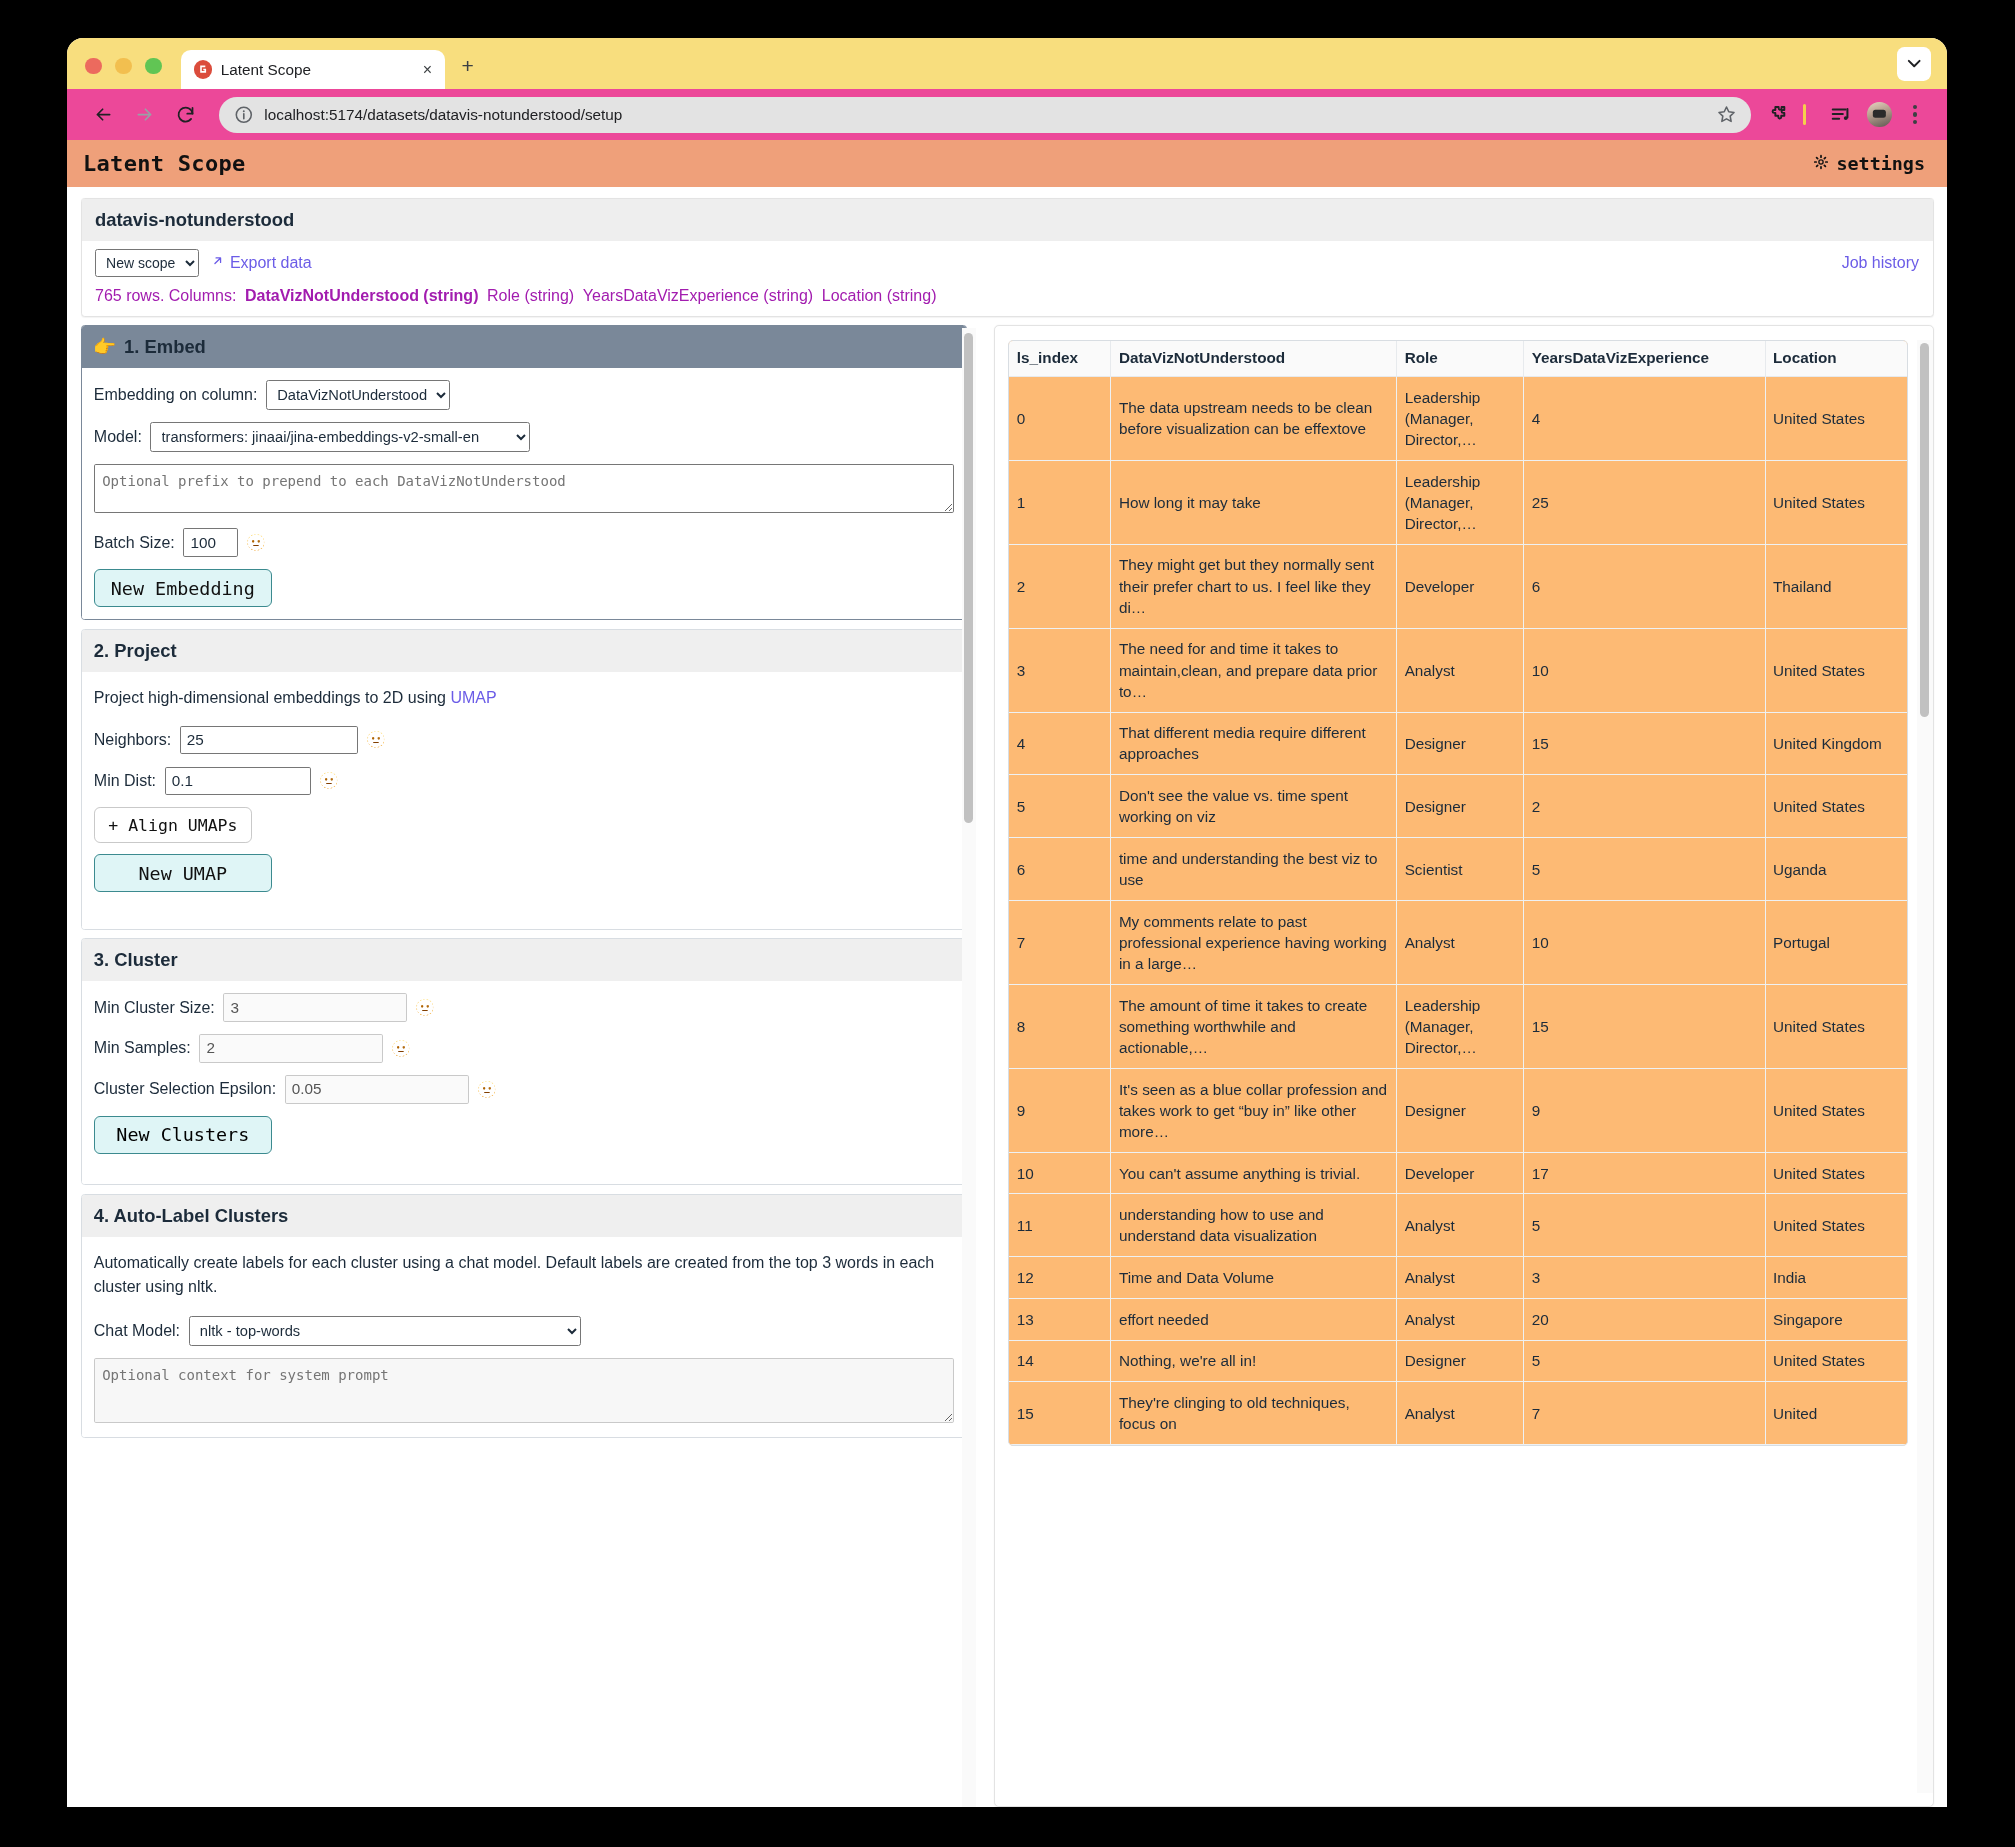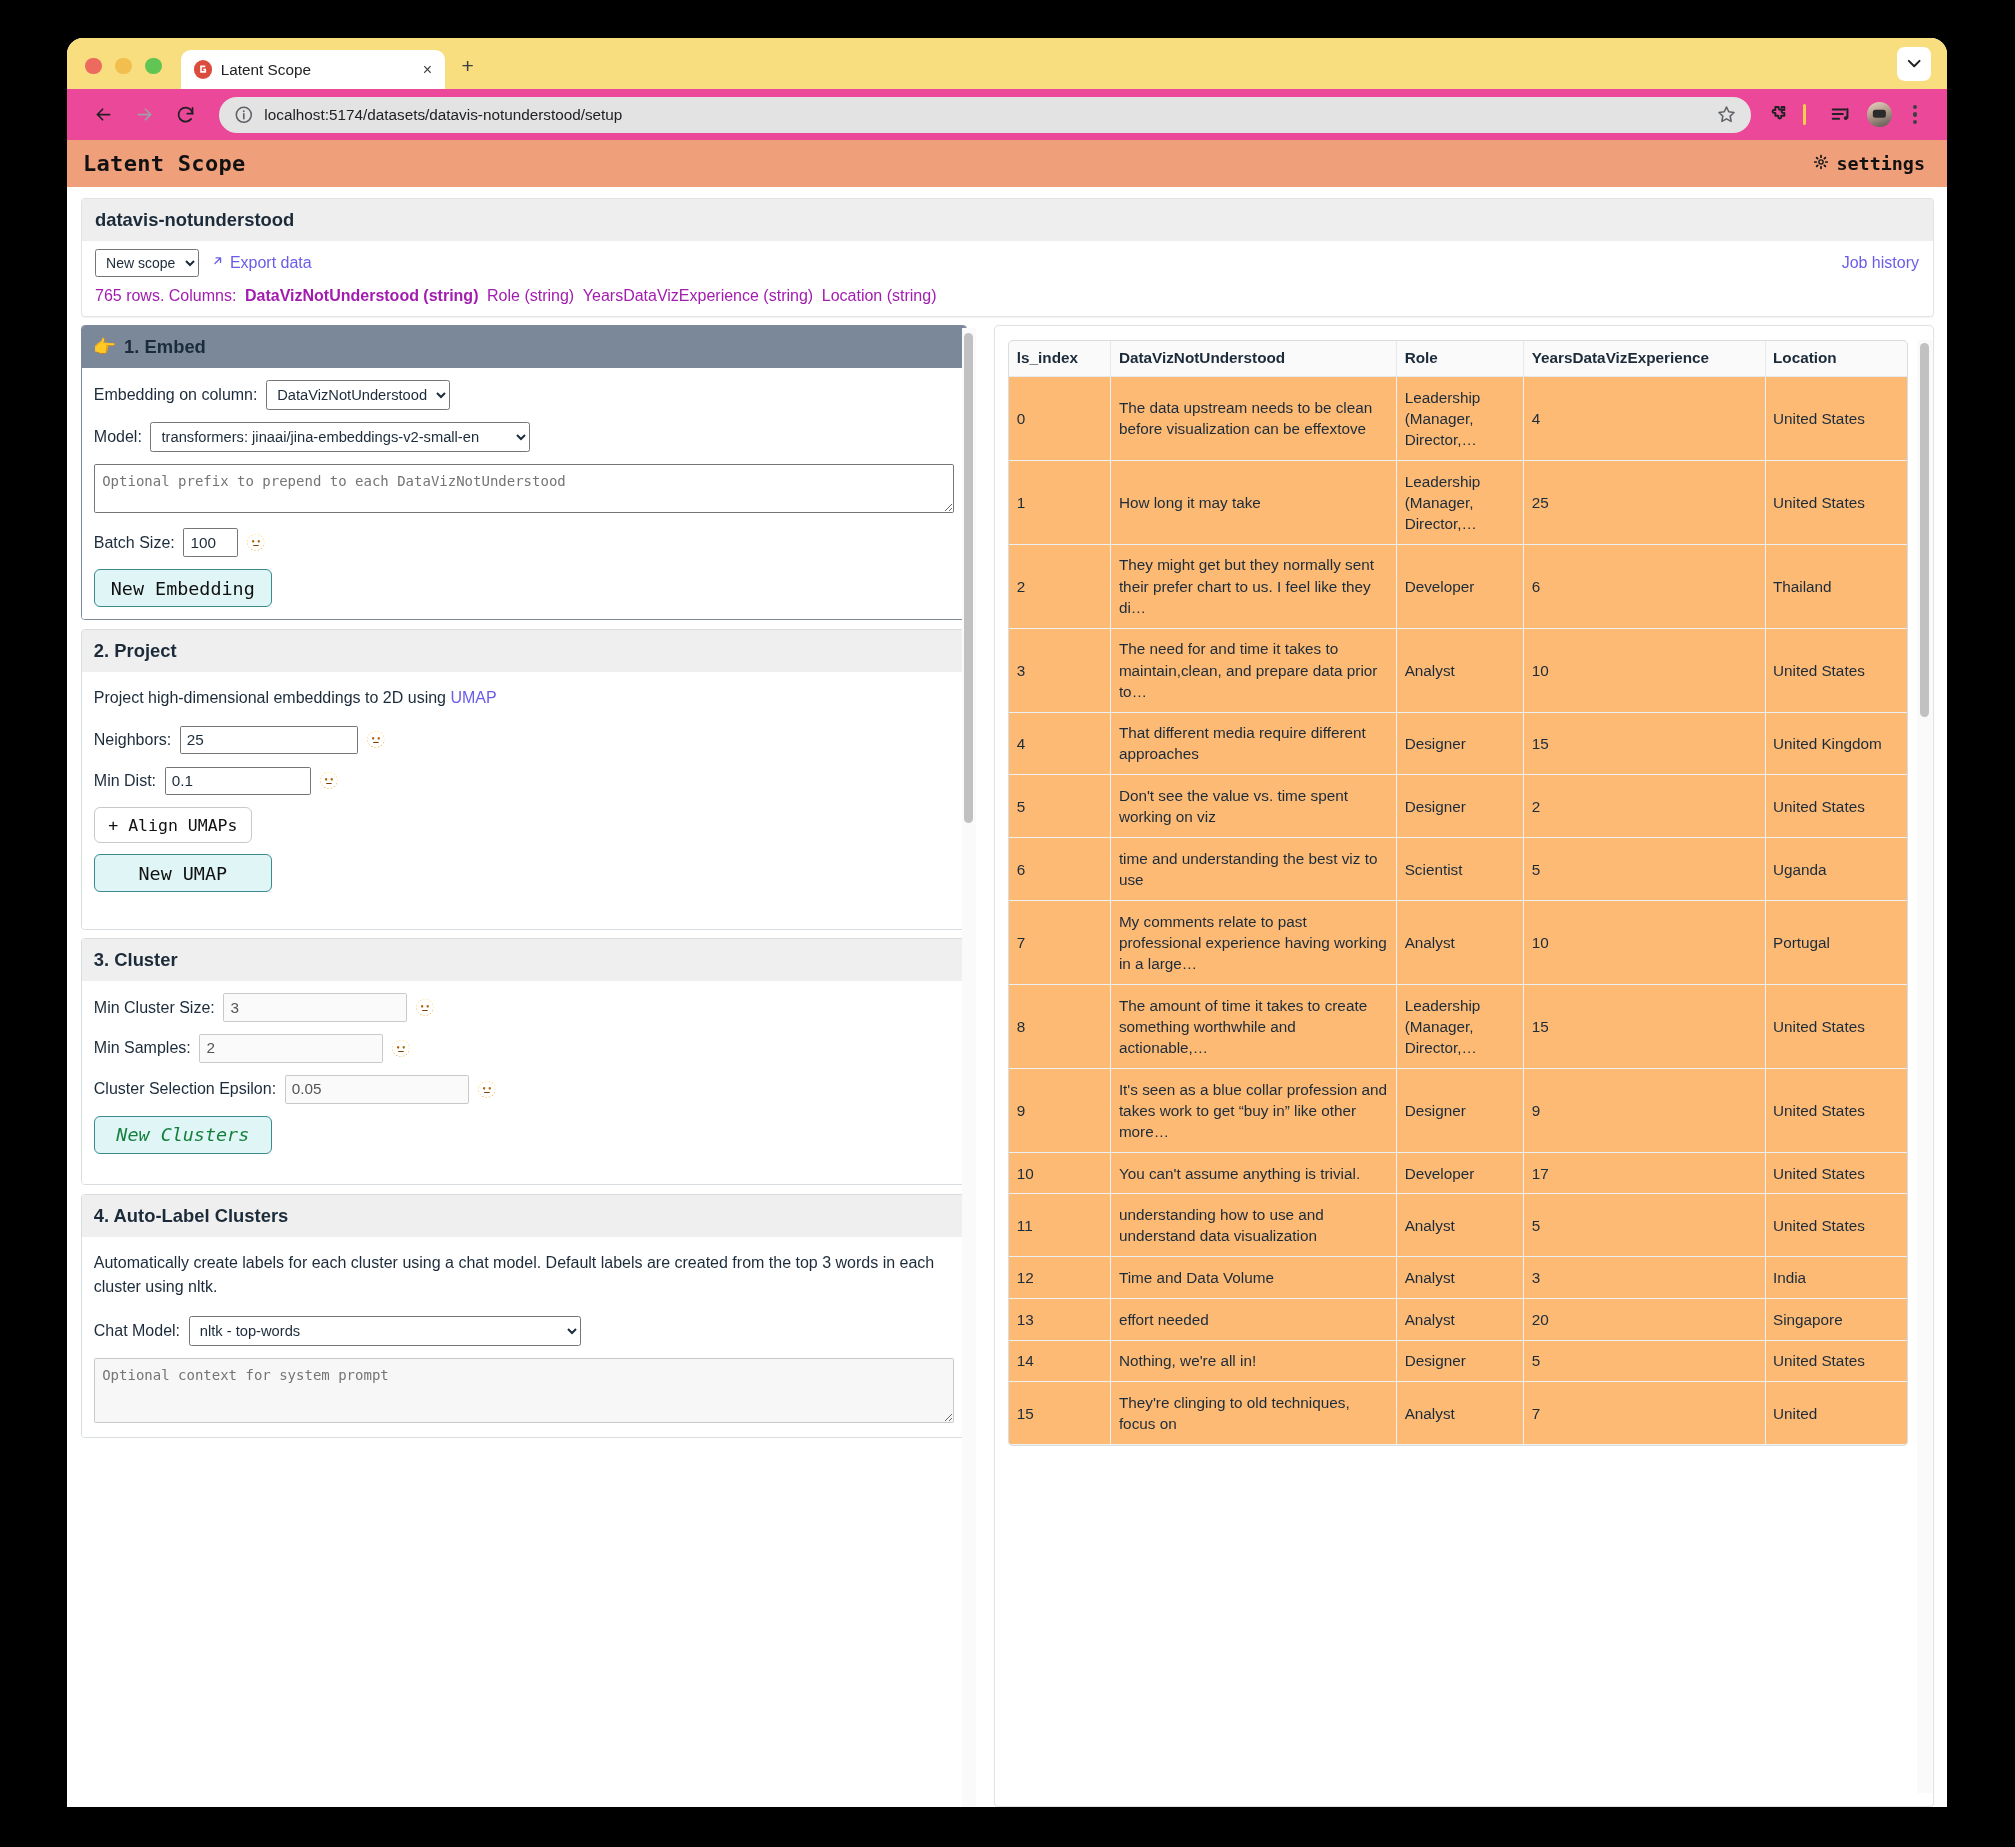--- a/index.html
+++ b/index.html
@@ -267,21 +267,21 @@
     border: 0.6px solid #c9c9c9; border-radius: 1.8px;
     padding: 7.4px 7.4px; resize: vertical;
     background: #f7f7f7;
   }
   .btn-primary {
     font-family: "DejaVu Sans Mono", monospace;
     font-size: 18.4px; color: #111;
     background: #dff5f6; border: 1.2px solid #3b8a8f;
     border-radius: 6px; padding: 7.4px 16px; cursor: pointer;
   }
-  .btn-primary.disabled { color: #15803d; font-style: italic; }
+  .btn-primary.disabled { color: #000000; }
   .btn-ghost {
     font-family: "DejaVu Sans Mono", monospace;
     font-size: 16.5px; color: #111;
     background: #fff; border: 0.6px solid #c9c9c9;
     border-radius: 6.1px; padding: 7.4px 13.5px; cursor: pointer;
     margin-bottom: 11px;
   }
   .link-inline { color: #6b5ce7; cursor: pointer; }
   .para { font-size: 16px; color: #1c2b3a; line-height: 1.45; margin: 2.5px 0 16px 0; }
   .tooltip-icon {

